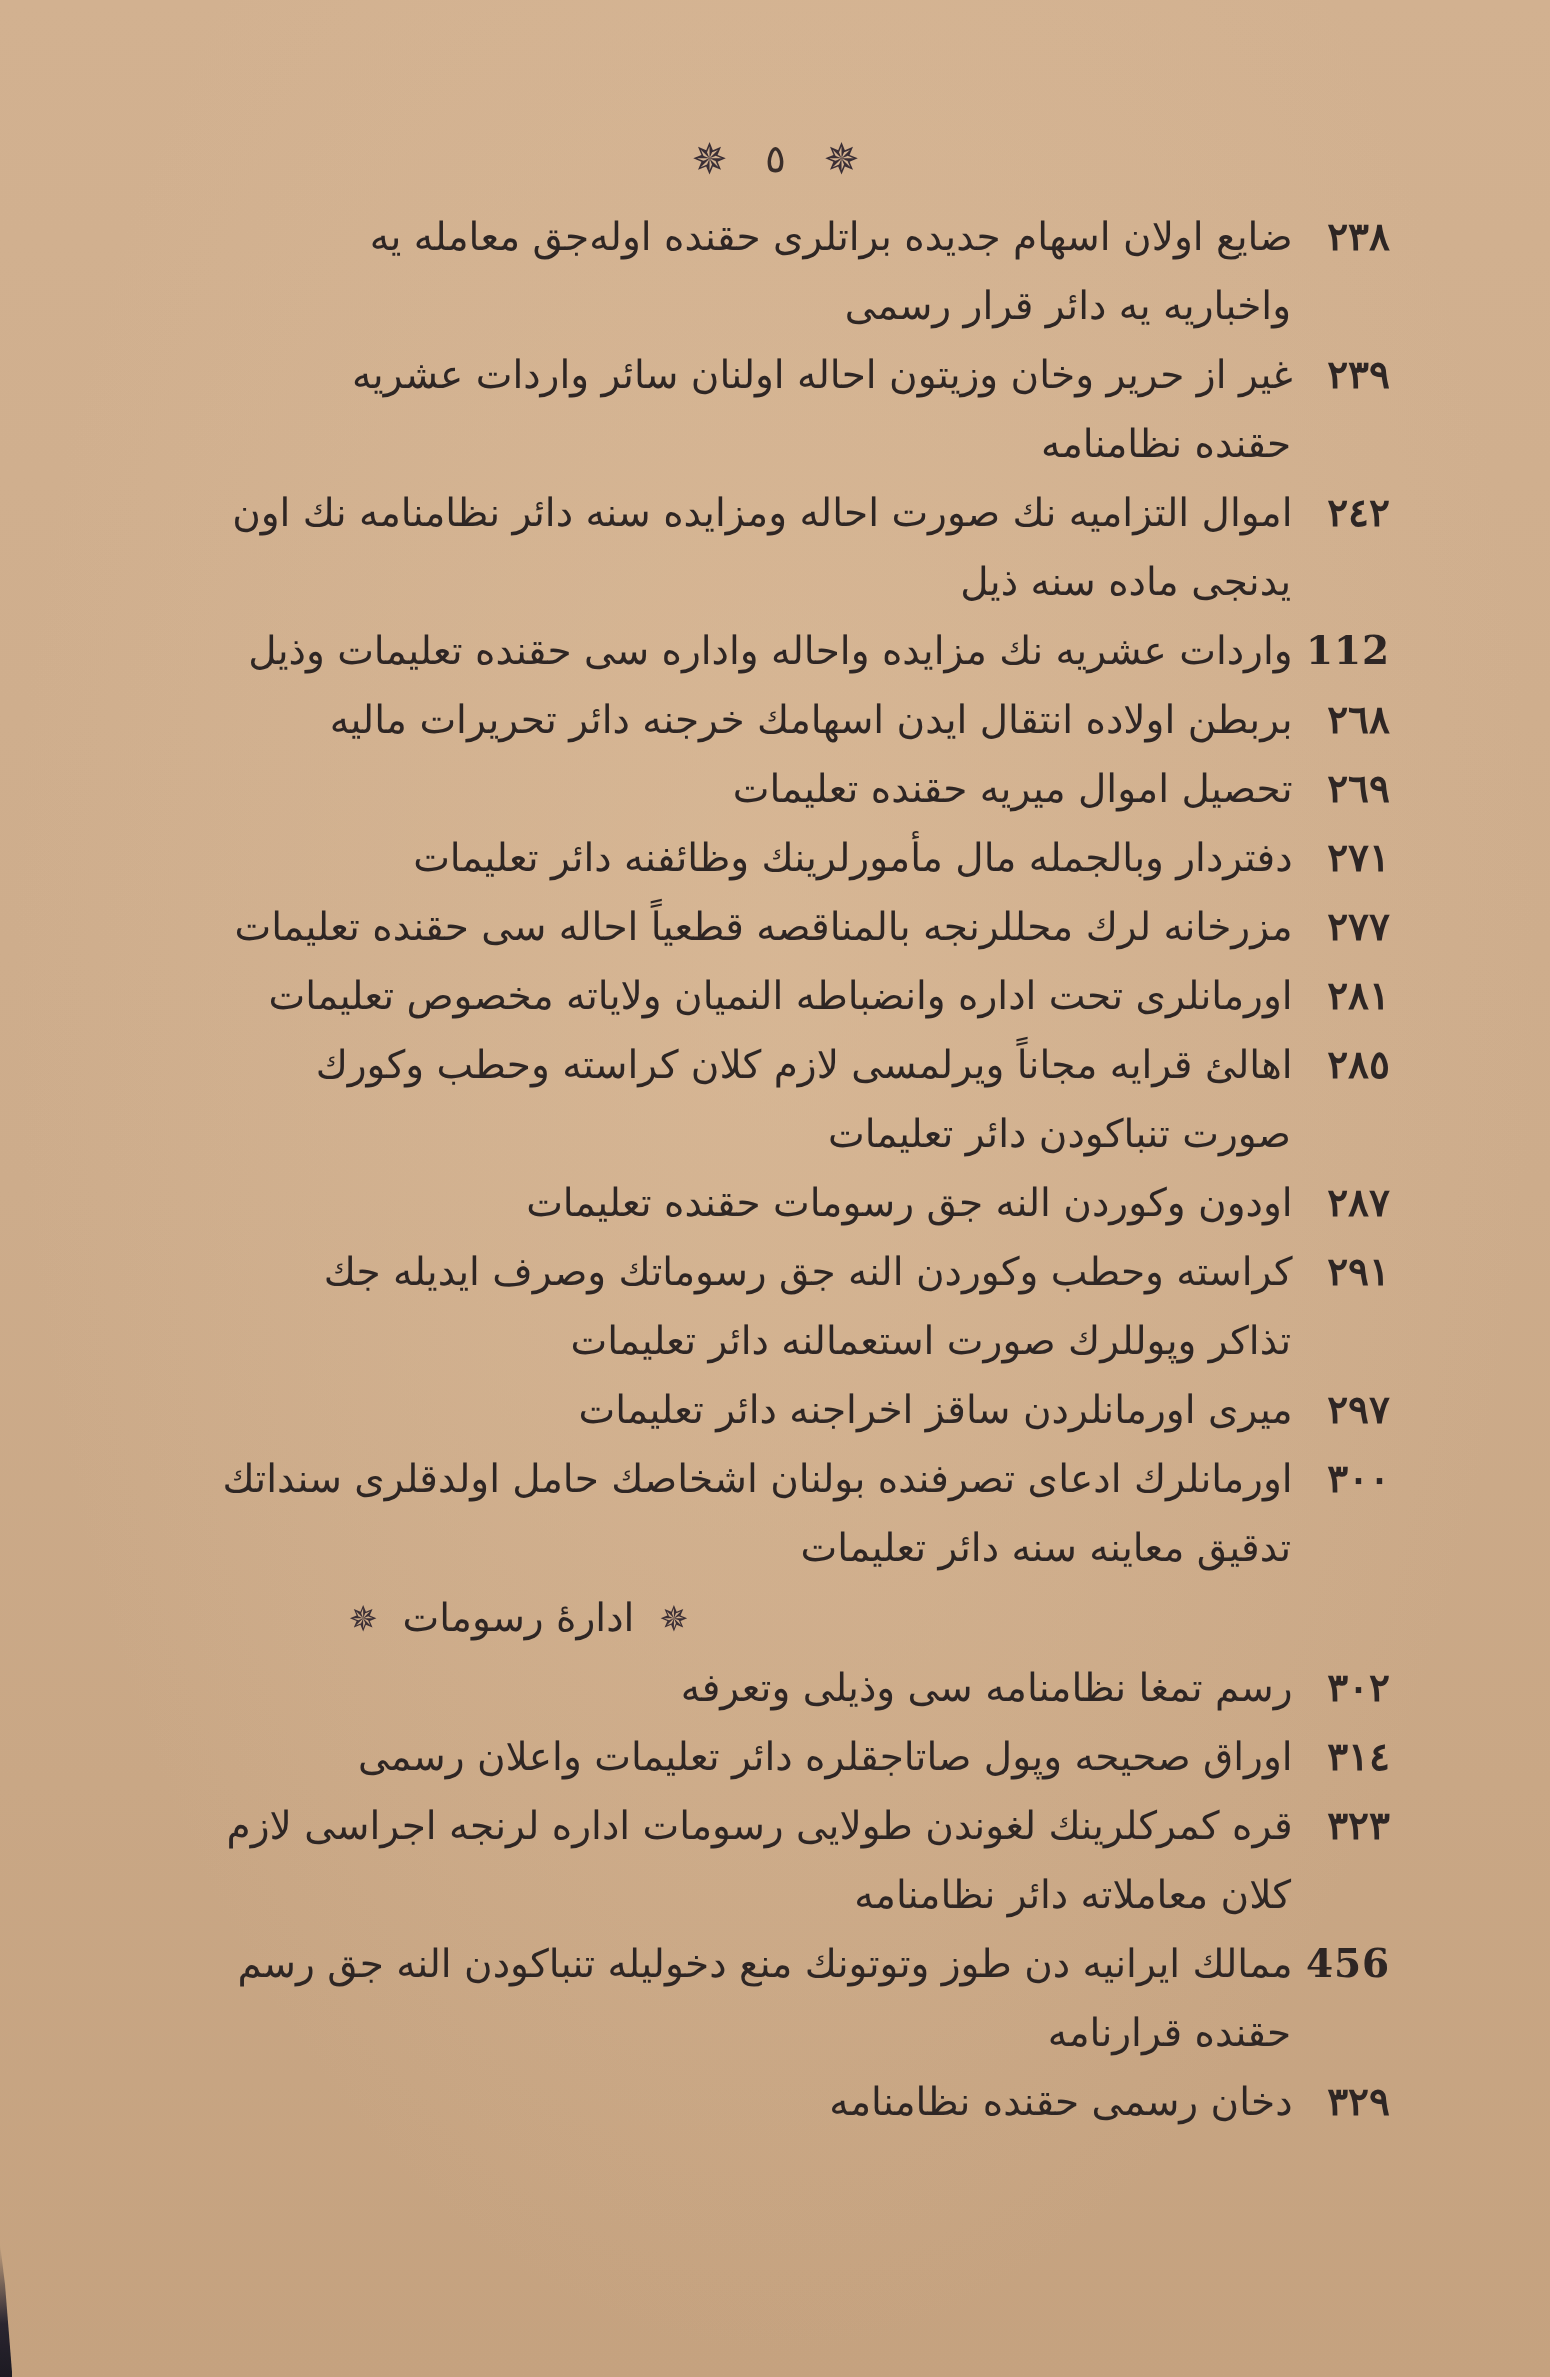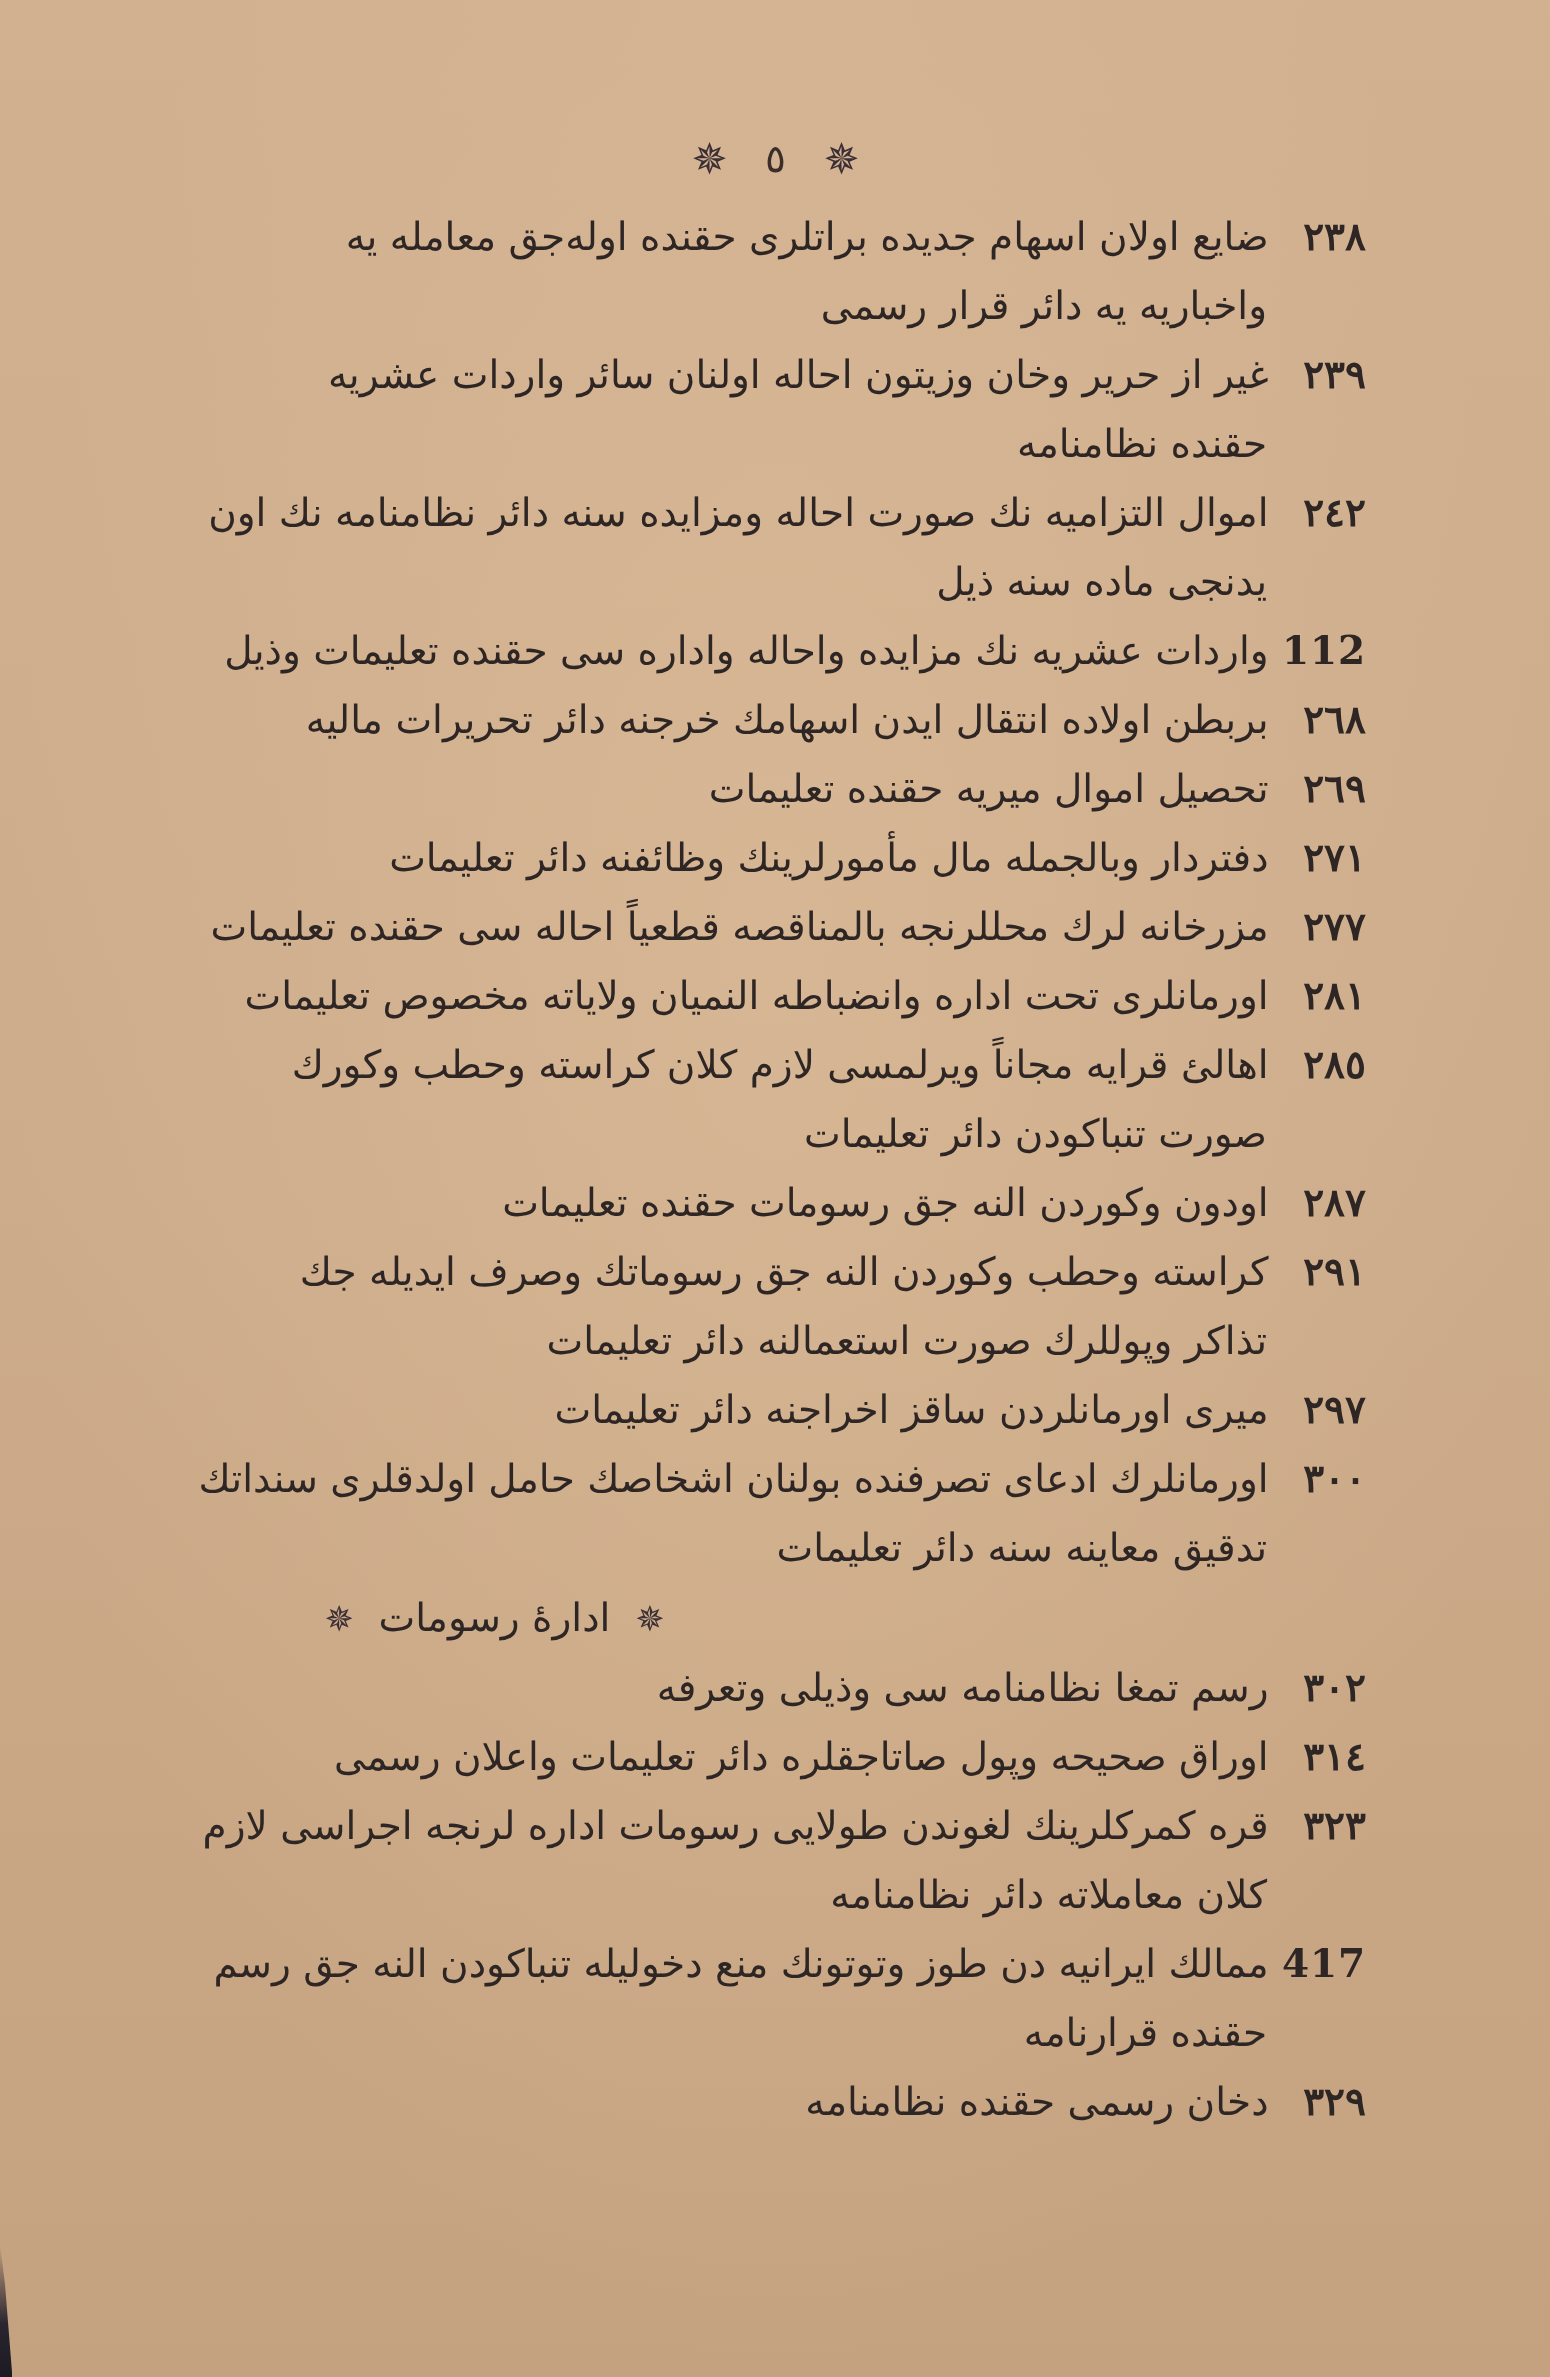--- a/index.html
+++ b/index.html
@@ -48,21 +48,21 @@
     vertical-align: middle;
   }
   .header .num {
     display: inline-block;
     vertical-align: middle;
     font-family: "DejaVu Serif", serif;
   }
   .content {
     position: absolute;
     top: 202px;
-    left: 312px;
+    left: 336px;
     width: 1054px;
     direction: rtl;
     color: #2e2624;
     font-family: "DejaVu Serif", serif;
     font-size: 39px;
   }
   .entry {
     position: relative;
     margin: 0;
   }
@@ -168,21 +168,21 @@
       <span class="line"><span class="idx">٣٠٢</span> <span>رسم تمغا نظامنامه سى وذيلى وتعرفه</span></span>
     </div>
     <div class="entry">
       <span class="line"><span class="idx">٣١٤</span> <span>اوراق صحيحه وپول صاتاجقلره دائر تعليمات واعلان رسمى</span></span>
     </div>
     <div class="entry">
       <span class="line"><span class="idx">٣٢٣</span> <span>قره كمركلرينك لغوندن طولايى رسومات اداره لرنجه اجراسى لازم</span></span>
       <span class="line cont">كلان معاملاته دائر نظامنامه</span>
     </div>
     <div class="entry">
-      <span class="line"><span class="idx">417</span> <span>ممالك ايرانيه دن طوز وتوتونك منع دخوليله تنباكودن النه جق رسم</span></span>
+      <span class="line"><span class="idx">456</span> <span>ممالك ايرانيه دن طوز وتوتونك منع دخوليله تنباكودن النه جق رسم</span></span>
       <span class="line cont">حقنده قرارنامه</span>
     </div>
     <div class="entry">
       <span class="line"><span class="idx">٣٢٩</span> <span>دخان رسمى حقنده نظامنامه</span></span>
     </div>
 
   </div>
 
   <div class="edge-shadow"></div>
 </div>

